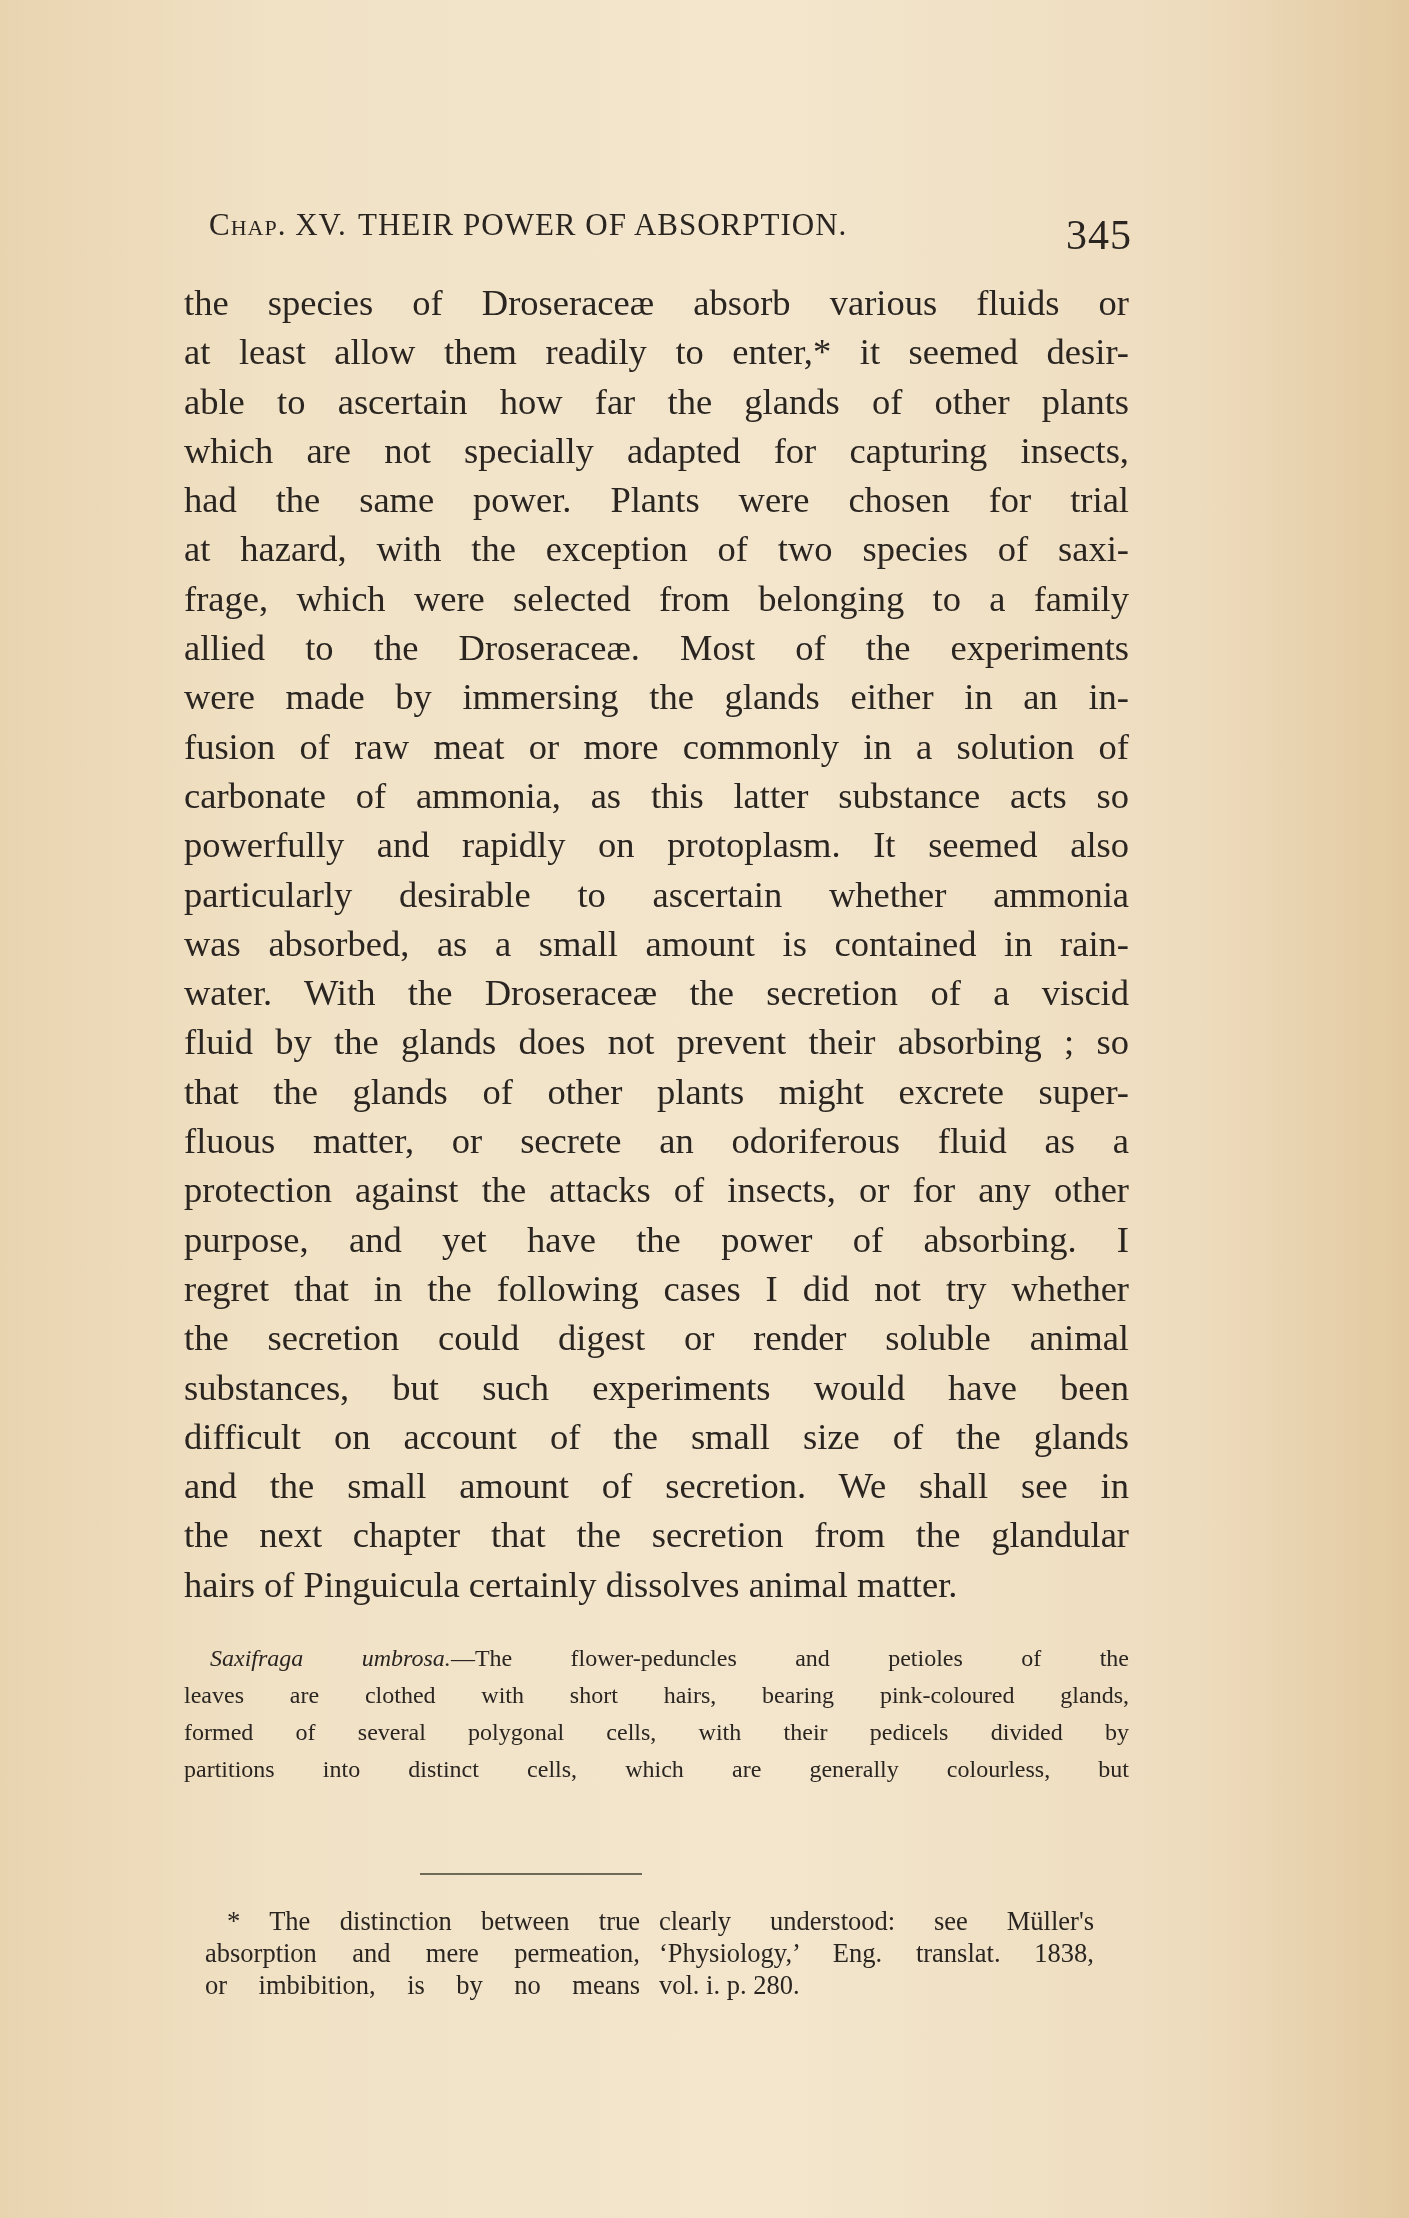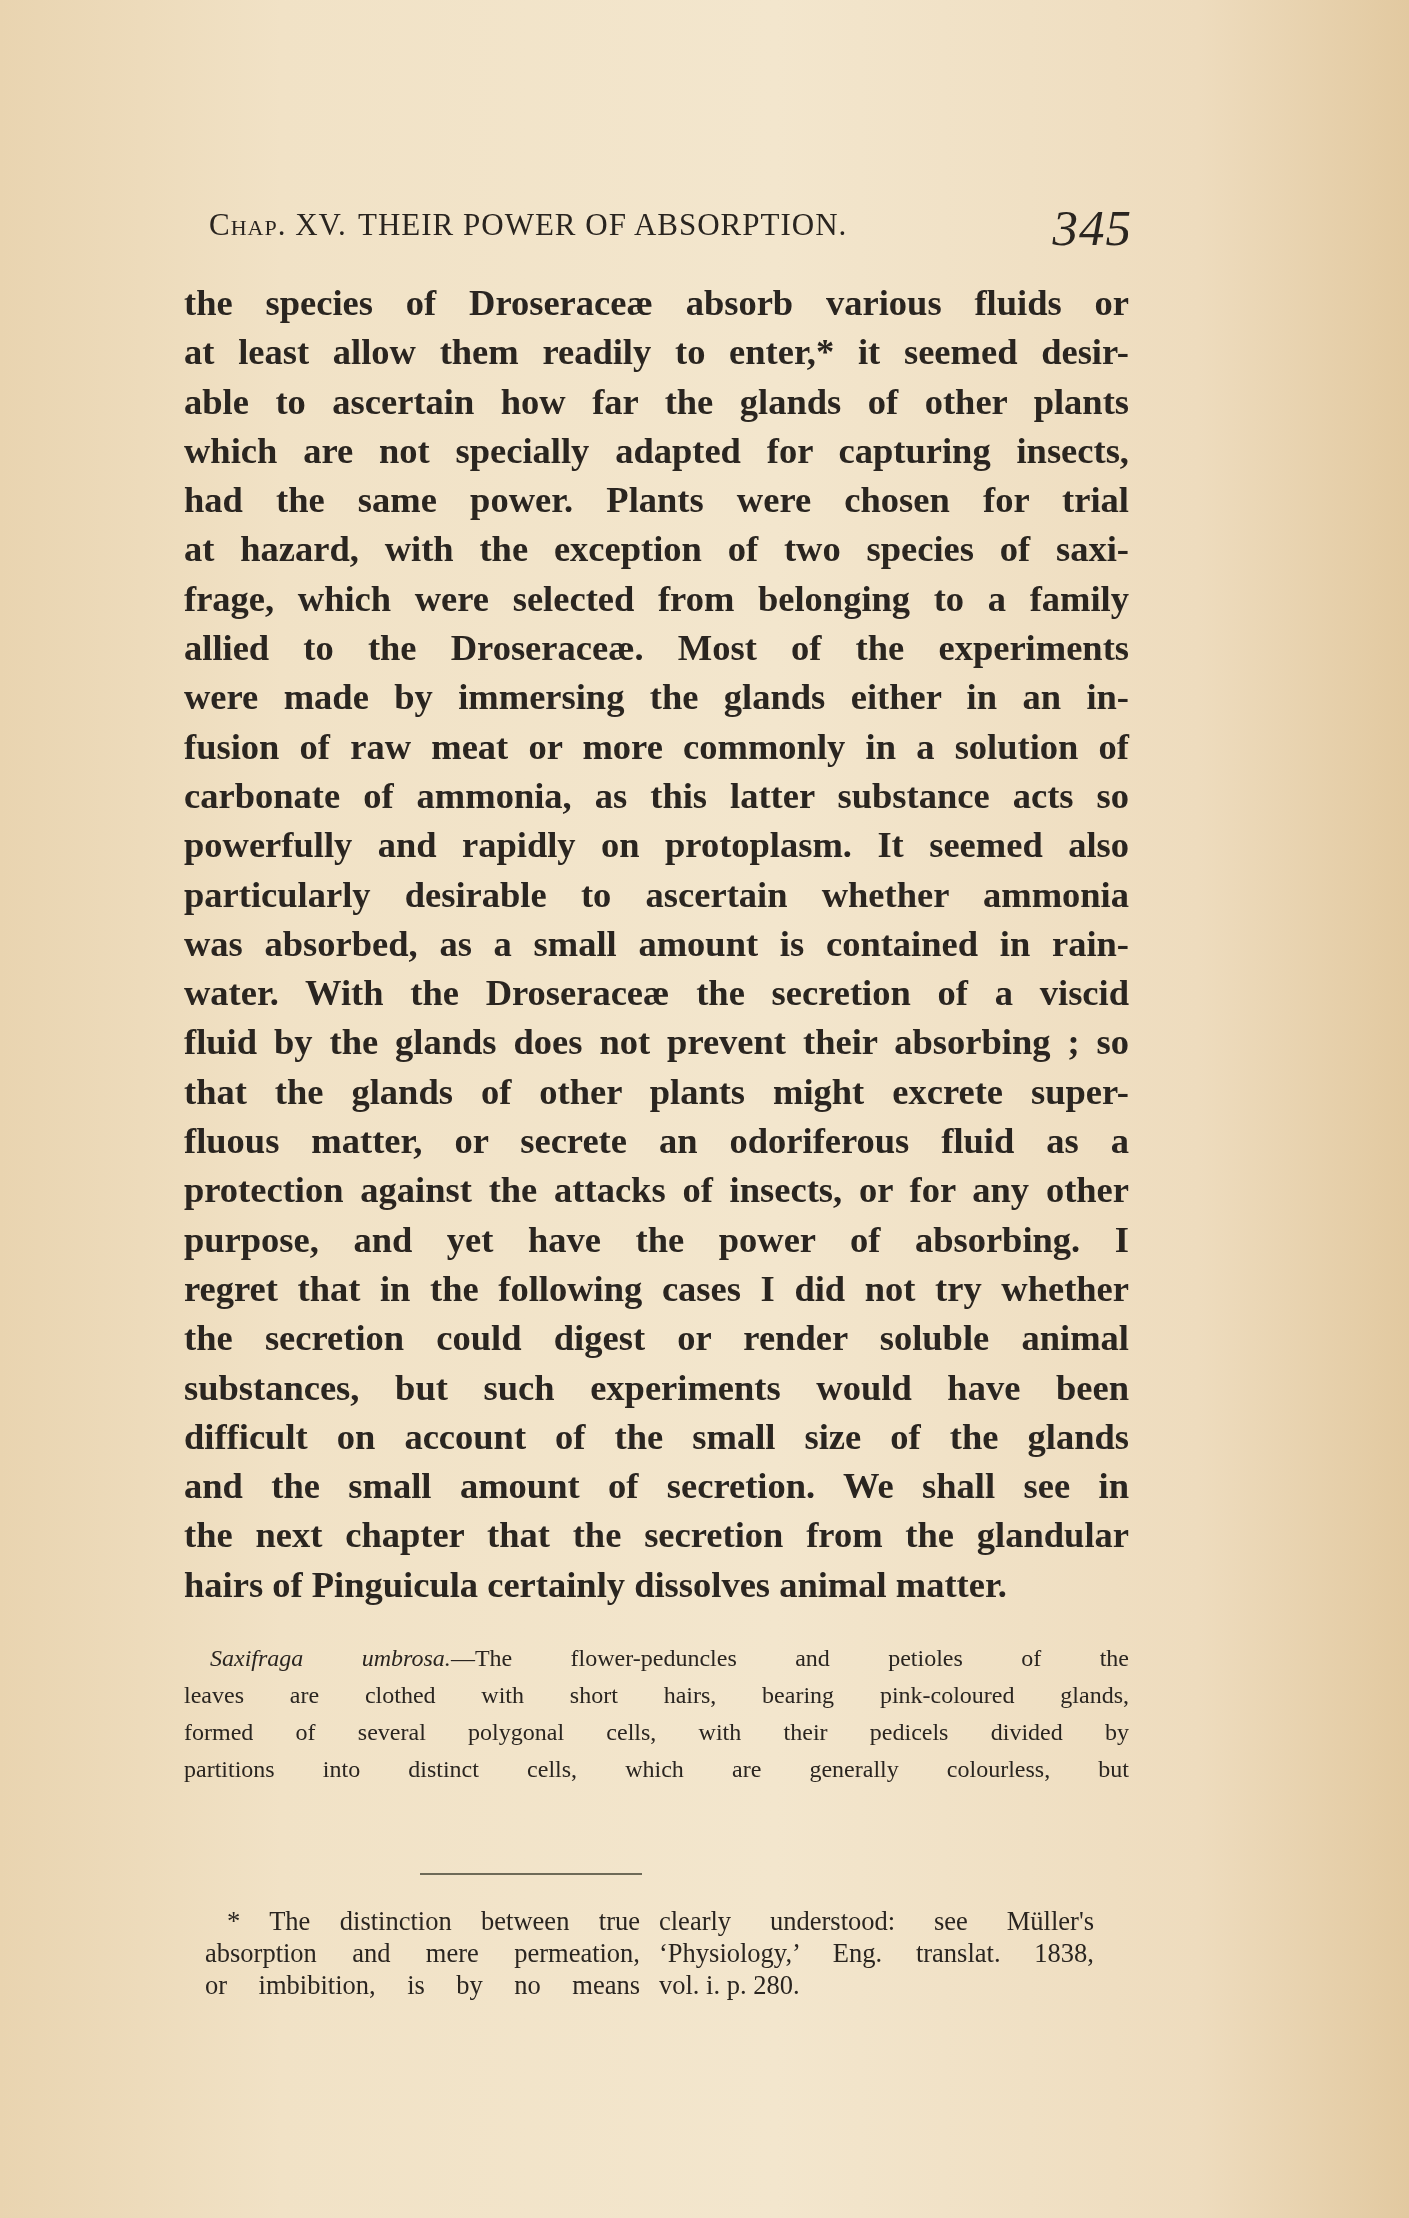--- a/index.html
+++ b/index.html
@@ -10,26 +10,26 @@
     color: #2a2520;
     position: relative;
   }
   .page { position: absolute; left: 0; top: 0; width: 1409px; height: 2218px; }
   .running-head {
     position: absolute; left: 182px; top: 195px; width: 950px; height: 50px;
     font-size: 31px; letter-spacing: 1px;
   }
   .rh-chap { position: absolute; left: 0; top: 12px; font-variant: small-caps; margin-left: 27px; }
   .rh-title { position: absolute; left: 176px; top: 12px; }
-  .rh-page { position: absolute; right: 0; top: 4px; font-size: 51px; font-style: italic; }
+  .rh-page { position: absolute; right: 0; top: 16px; font-size: 42px; }
   .body-text {
     position: absolute; left: 184px; top: 278px; width: 945px;
     font-size: 36.5px; line-height: 49.3px; text-align: justify;
   }
-  .body-text .line { display: block; text-align: justify; text-align-last: justify; white-space: nowrap; height: 49.3px; font-weight: bold; }
+  .body-text .line { display: block; text-align: justify; text-align-last: justify; white-space: nowrap; height: 49.3px; }
   .body-text .line.last { text-align-last: left; }
   .small-text {
     position: absolute; left: 184px; top: 1640px; width: 945px;
     font-size: 24px; line-height: 37px;
   }
   .small-text .line { display: block; text-align: justify; text-align-last: justify; white-space: nowrap; height: 37px; }
   .small-text .line.first { padding-left: 26px; }
   .small-text em { font-style: italic; }
   .rule {
     position: absolute; left: 420px; top: 1873px; width: 222px; height: 2px;

